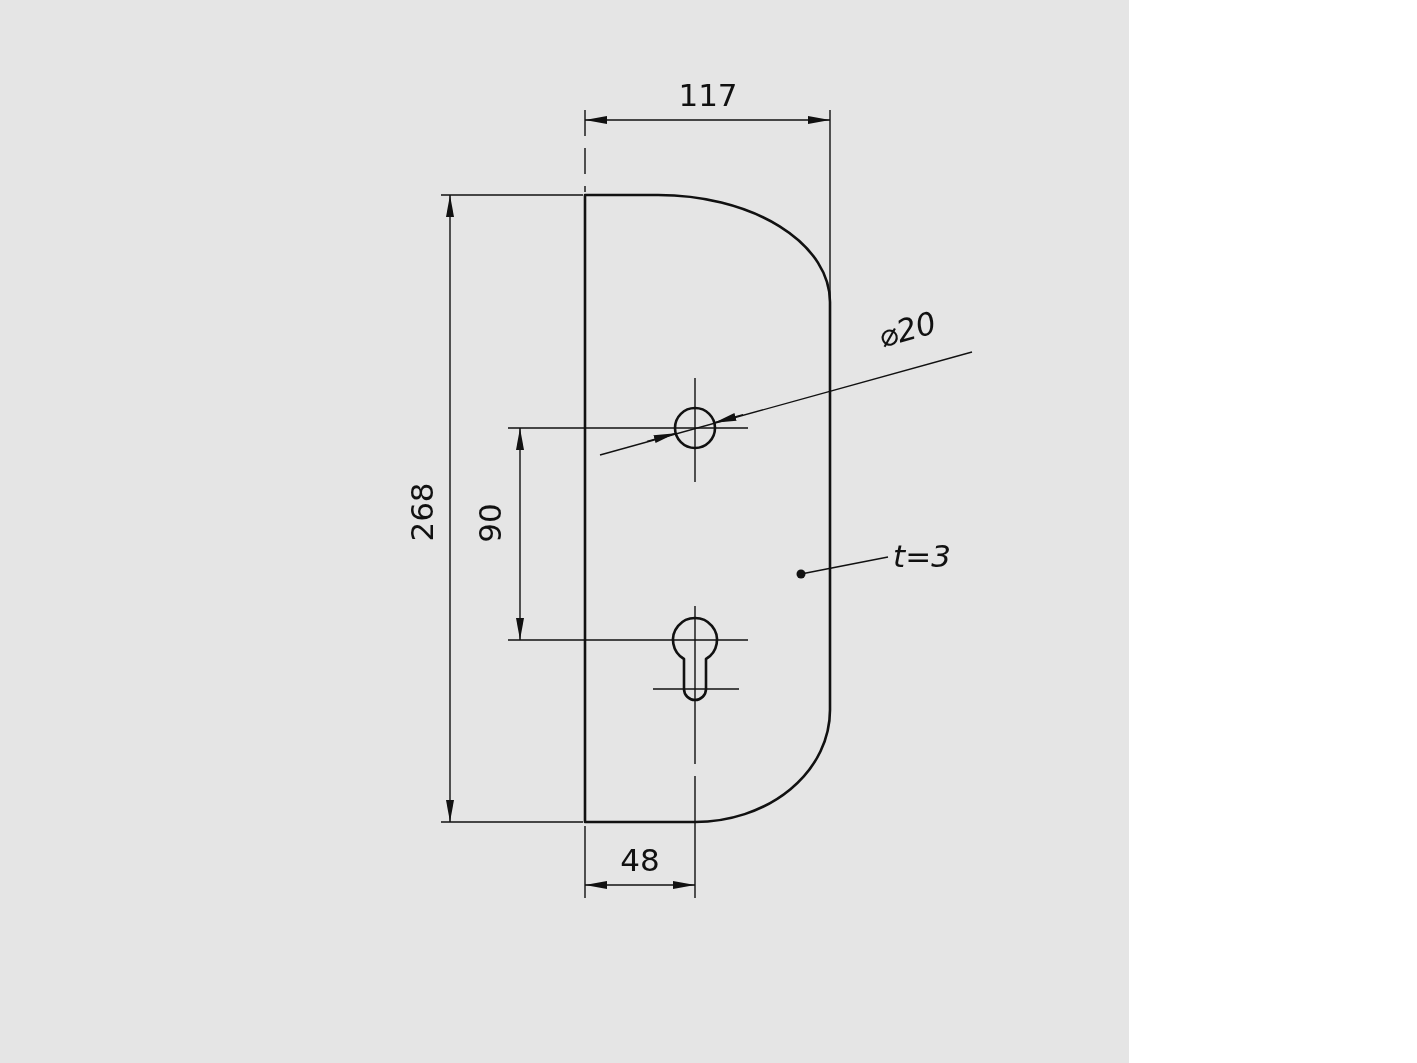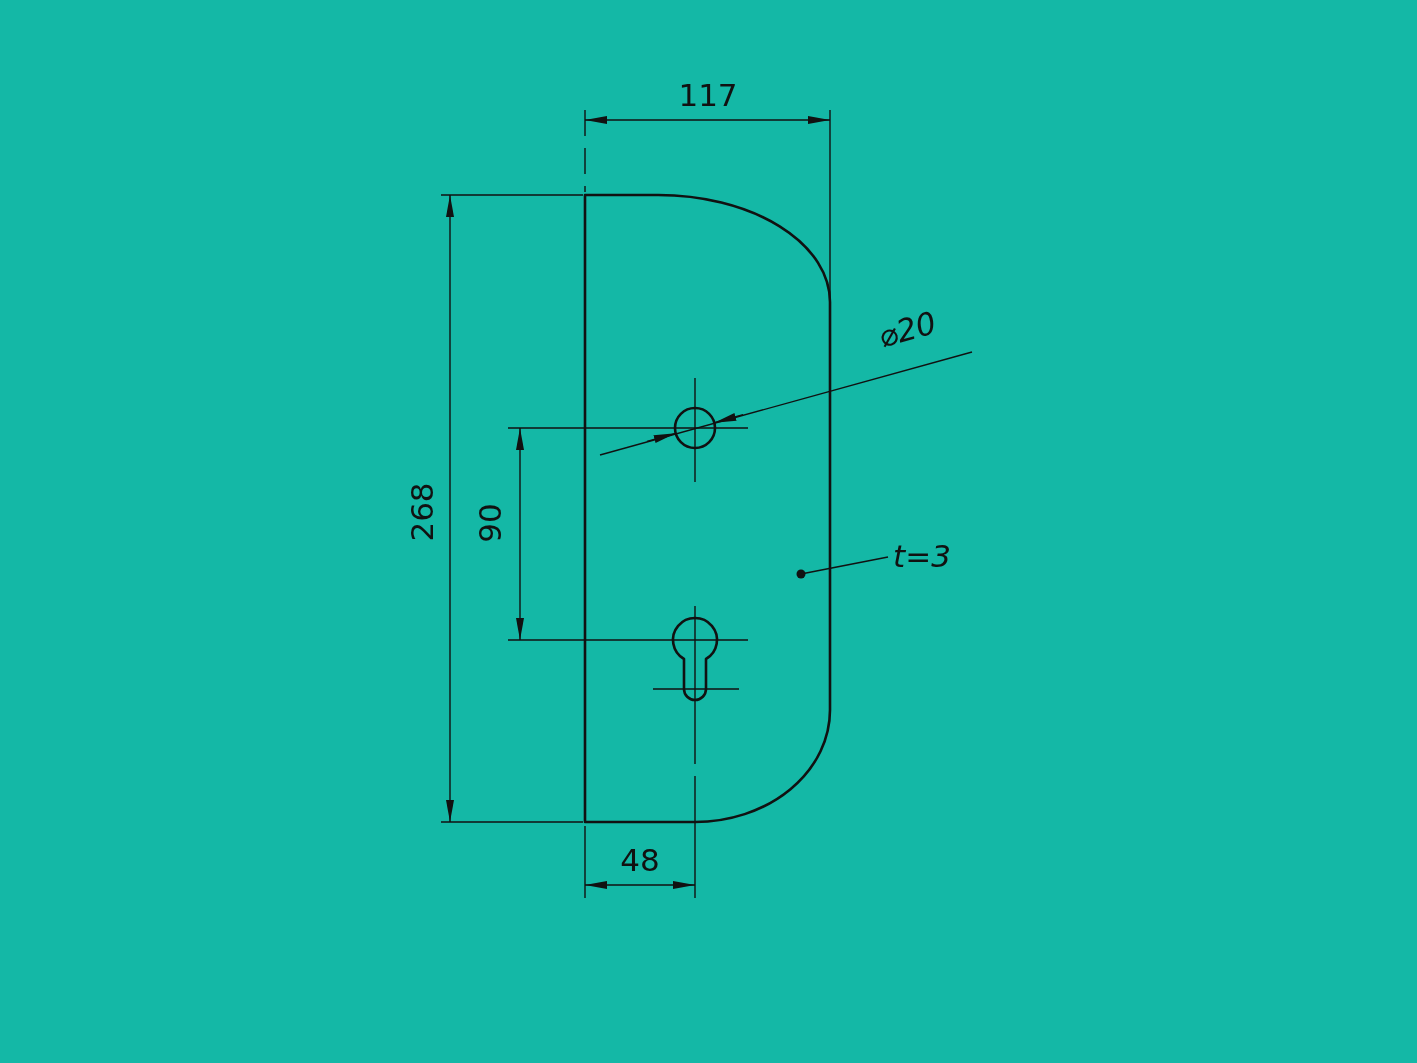--- a/index.html
+++ b/index.html
@@ -1,24 +1,24 @@
 <!DOCTYPE html>
 <html><head>
 <meta charset="utf-8">
 <style>
   html, body {
     margin: 0;
     padding: 0;
     background: #ffffff;
   }
   .stage {
-    width: 1417px;
+    width: 1129px;
     height: 1063px;
     position: relative;
-    background: #14b8a6;
+    background: #e5e5e5;
     font-family: "DejaVu Sans", sans-serif;
     overflow: hidden;
   }
   svg { display: block; }
   text {
     fill: #111111;
     font-size: 31px;
     font-family: "DejaVu Sans", sans-serif;
   }
   .oblique { font-style: italic; }

